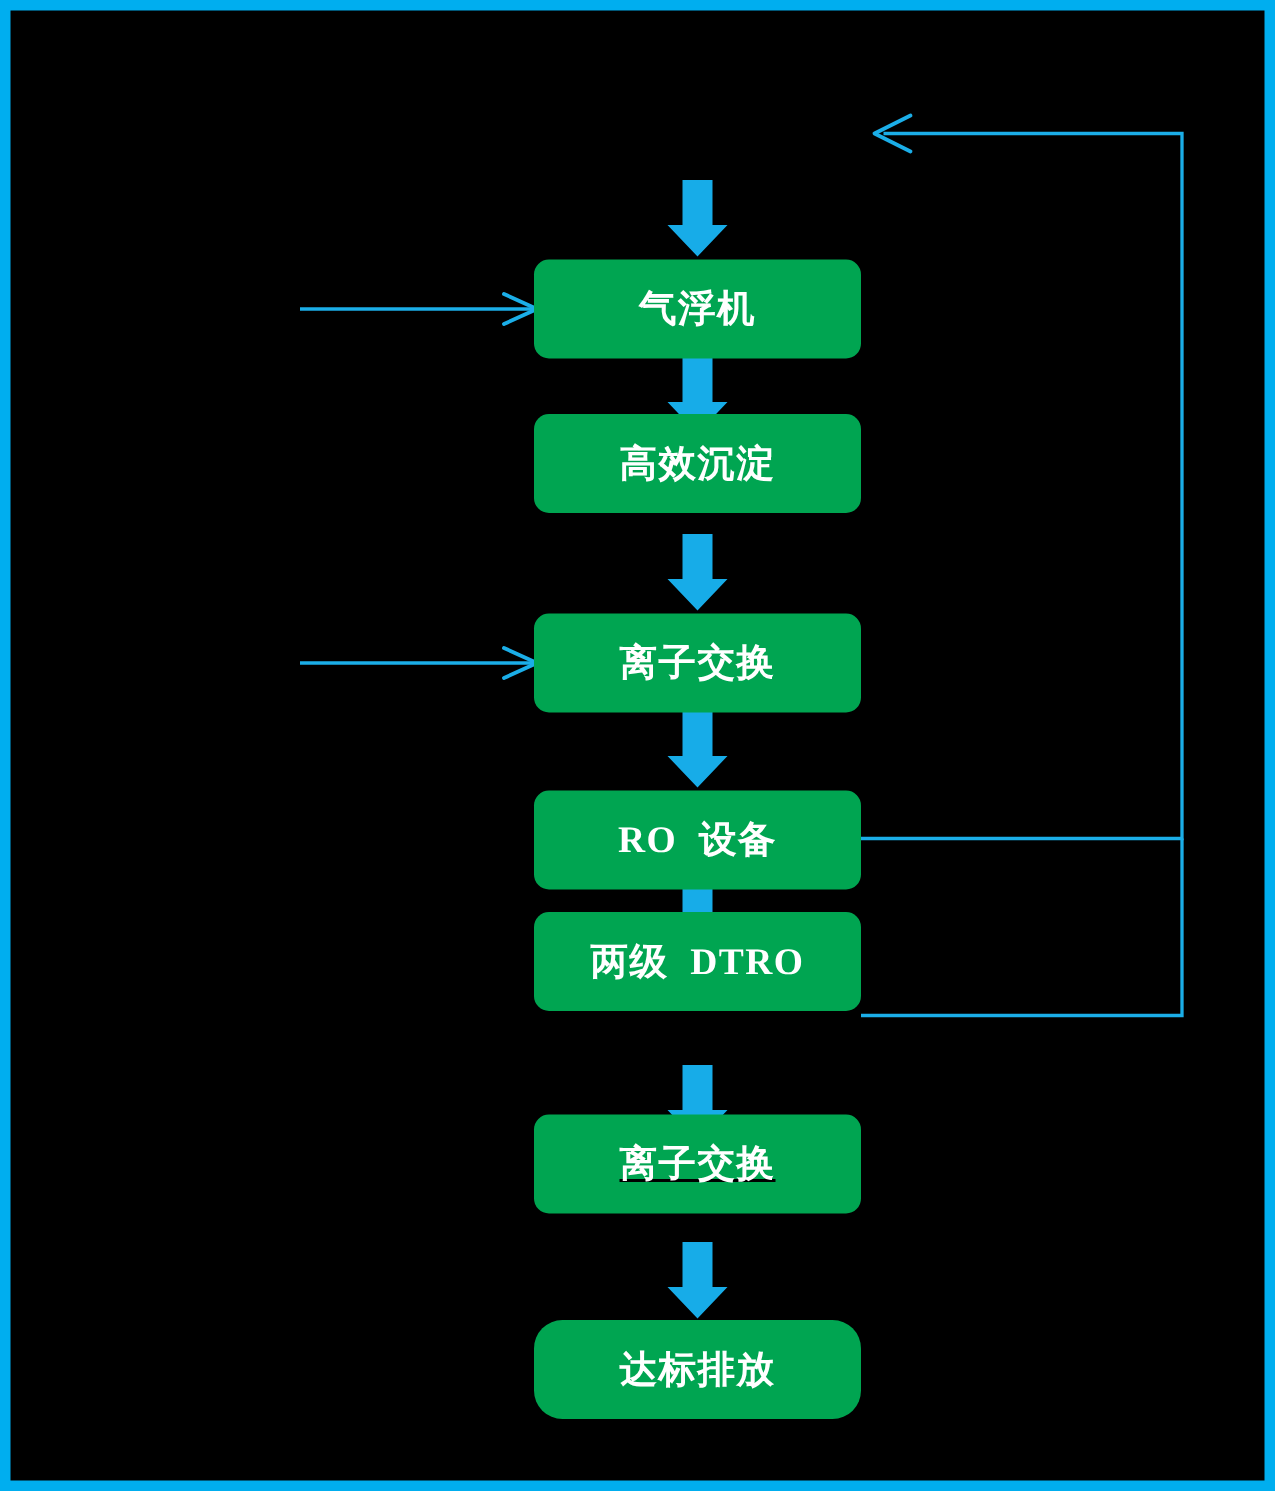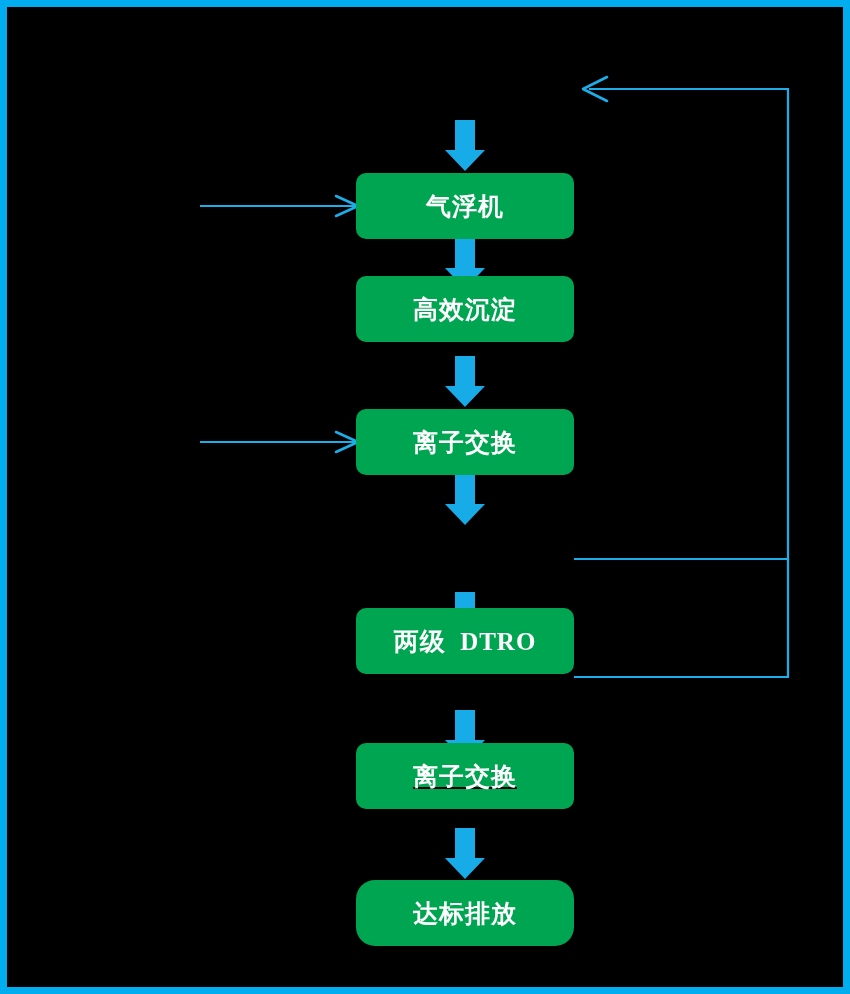--- a/index.html
+++ b/index.html
@@ -128,20 +128,23 @@
 
   <div class="node" style="left:349px; top:166px;">
     <span class="node-label">气浮机</span>
   </div>
   <div class="node" style="left:349px; top:269px;">
     <span class="node-label">高效沉淀</span>
   </div>
   <div class="node" style="left:349px; top:402px;">
     <span class="node-label">离子交换</span>
   </div>
+  <div class="node" style="left:349px; top:520px;">
+    <span class="node-label">RO  设备</span>
+  </div>
   <div class="node" style="left:349px; top:601px;">
     <span class="node-label">两级  DTRO</span>
   </div>
   <div class="node" style="left:349px; top:736px;text-decoration:underline;">
     <span class="node-label">离子交换</span>
   </div>
   <div class="node" style="left:349px; top:873px;border-radius:19px;">
     <span class="node-label">达标排放</span>
   </div>
 

